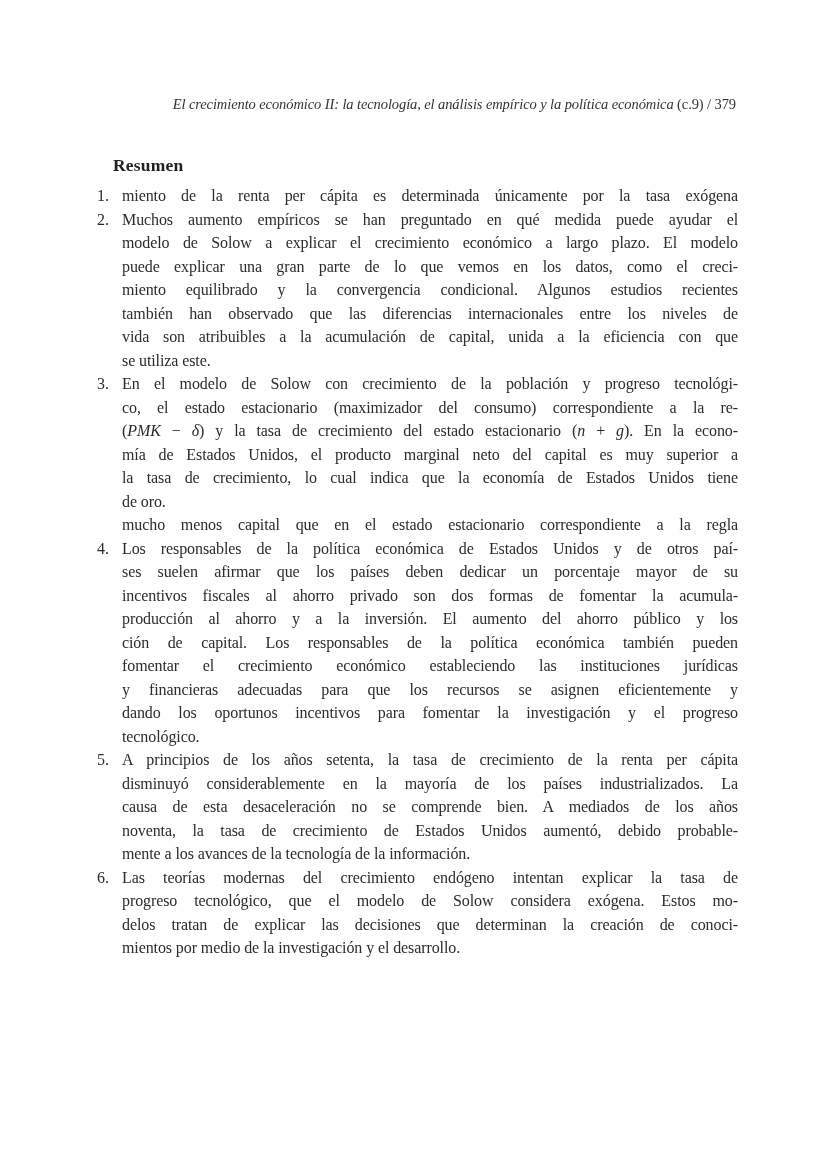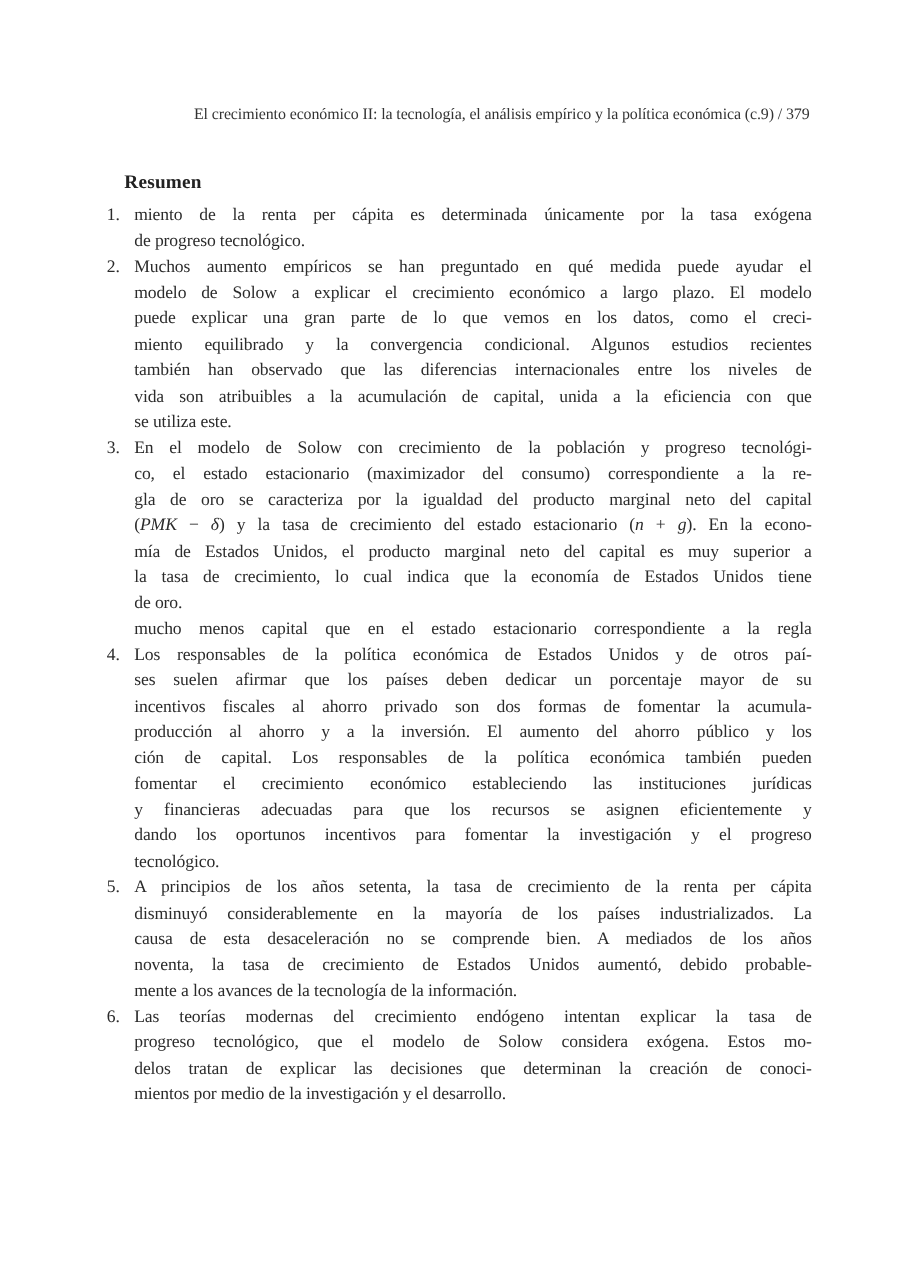--- a/index.html
+++ b/index.html
@@ -19,20 +19,21 @@
   .running-head {
     position: absolute;
     top: 96px;
     right: 92px;
     font-size: 14.5px;
     letter-spacing: -0.1px;
     white-space: nowrap;
     color: #333333;
   }
   .running-head .rh-title {
+    font-style: italic;
   }
   .section-heading {
     position: absolute;
     left: 113px;
     top: 143px;
     font-size: 17.5px;
     font-weight: 700;
     letter-spacing: 0.2px;
     color: #222222;
   }
@@ -77,41 +78,39 @@
     <span class="rh-title">El crecimiento económico II: la tecnología, el análisis empírico y la política económica</span><span class="rh-suffix"> (c.9) / 379</span>
   </div>
 
   <h1 class="section-heading">Resumen</h1>
 
   <div class="summary-list">
       <div class="item">
         <div class="num">1.</div>
         <div class="body">
           <div class="line"><span>miento de la renta per cápita es determinada únicamente por la tasa exógena</span></div>
-          <div class="line last"><span>de progreso tecnológico.</span></div>
         </div>
       </div>
       <div class="item">
         <div class="num">2.</div>
         <div class="body">
           <div class="line"><span>Muchos aumento empíricos se han preguntado en qué medida puede ayudar el</span></div>
           <div class="line"><span>modelo de Solow a explicar el crecimiento económico a largo plazo. El modelo</span></div>
           <div class="line"><span>puede explicar una gran parte de lo que vemos en los datos, como el creci-</span></div>
           <div class="line"><span>miento equilibrado y la convergencia condicional. Algunos estudios recientes</span></div>
           <div class="line"><span>también han observado que las diferencias internacionales entre los niveles de</span></div>
           <div class="line"><span>vida son atribuibles a la acumulación de capital, unida a la eficiencia con que</span></div>
           <div class="line last"><span>se utiliza este.</span></div>
         </div>
       </div>
       <div class="item">
         <div class="num">3.</div>
         <div class="body">
           <div class="line"><span>En el modelo de Solow con crecimiento de la población y progreso tecnológi-</span></div>
           <div class="line"><span>co, el estado estacionario (maximizador del consumo) correspondiente a la re-</span></div>
-          <div class="line"><span>gla de oro se caracteriza por la igualdad del producto marginal neto del capital</span></div>
           <div class="line"><span>(</span><span class="it">PMK</span><span> − </span><span class="it">δ</span><span>) y la tasa de crecimiento del estado estacionario (</span><span class="it">n</span><span> + </span><span class="it">g</span><span>). En la econo-</span></div>
           <div class="line"><span>mía de Estados Unidos, el producto marginal neto del capital es muy superior a</span></div>
           <div class="line"><span>la tasa de crecimiento, lo cual indica que la economía de Estados Unidos tiene</span></div>
           <div class="line last"><span>de oro.</span></div>
           <div class="line"><span>mucho menos capital que en el estado estacionario correspondiente a la regla</span></div>
         </div>
       </div>
       <div class="item">
         <div class="num">4.</div>
         <div class="body">

